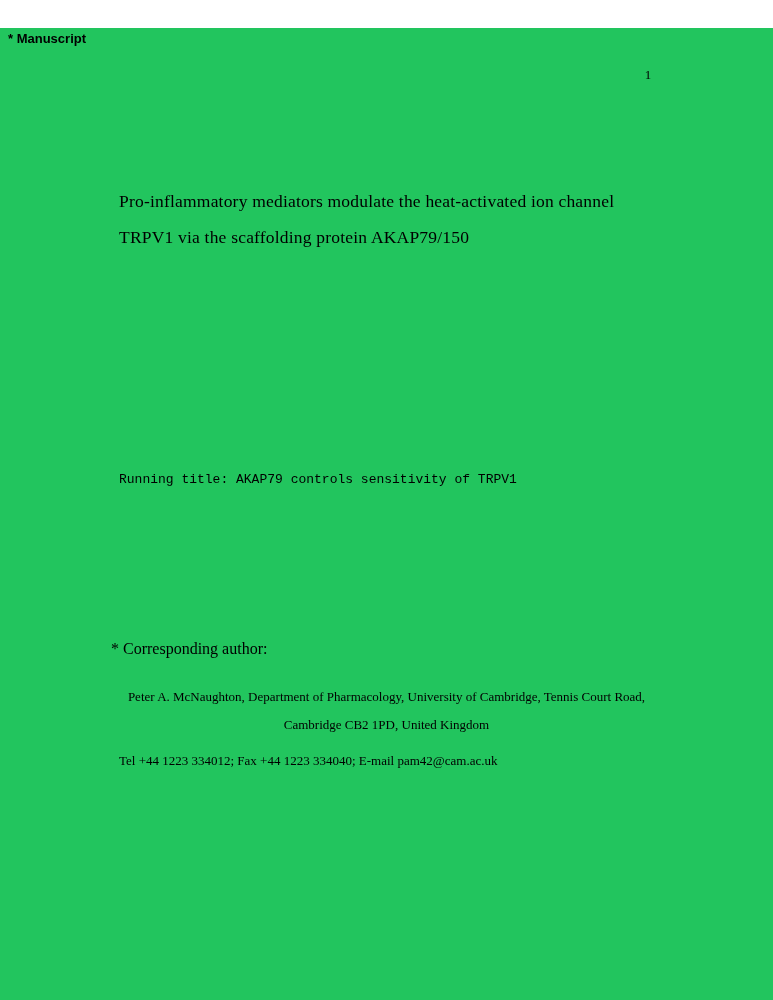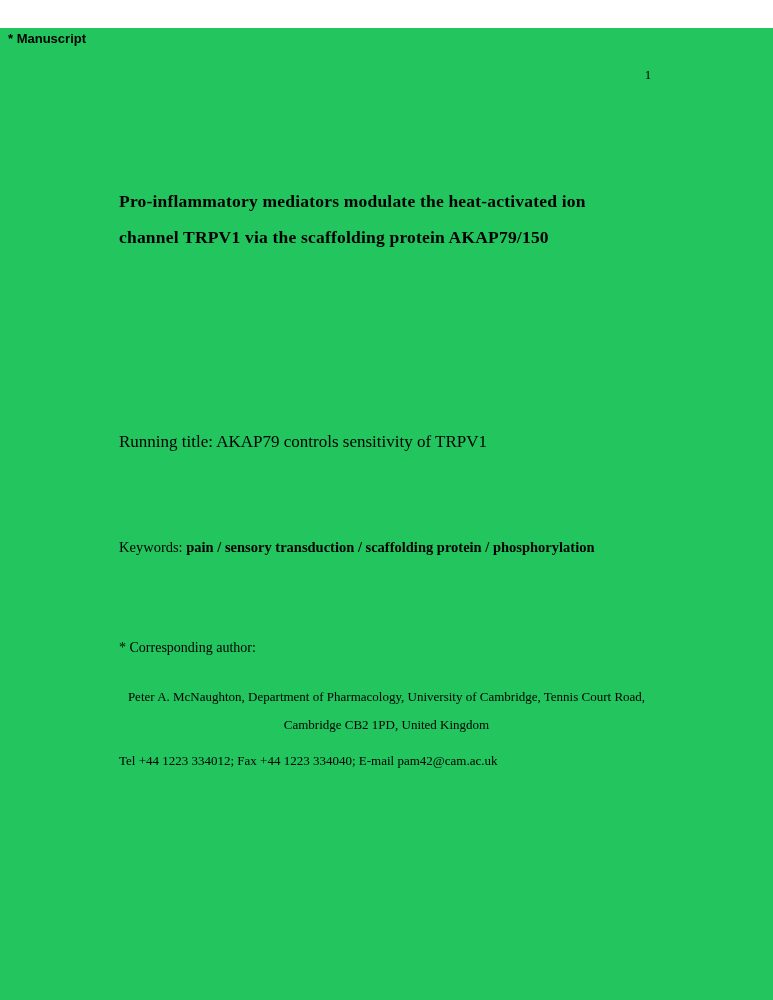--- a/index.html
+++ b/index.html
@@ -33,21 +33,21 @@
     width: 56px;
     text-align: center;
     font-size: 13px;
   }
   .paper-title {
     position: absolute;
     top: 143px;
     left: 119px;
     width: 522px;
     font-size: 17.5px;
-    font-weight: bold;
+    font-weight: normal;
     line-height: 36px;
     letter-spacing: 0.2px;
   }
   .authors {
     position: absolute;
     top: 275px;
     left: 119px;
     width: 540px;
     font-size: 15px;
   }
@@ -55,41 +55,42 @@
     position: absolute;
     top: 350px;
     left: 119px;
     width: 525px;
     font-size: 15px;
     font-style: italic;
     line-height: 35px;
   }
   .running-title {
     position: absolute;
-    top: 404px;
+    top: 444px;
     left: 119px;
     width: 540px;
-    font-size: 17px;
+    font-size: 13px;
+    font-family: Liberation Mono, monospace;
   }
   .keywords {
     position: absolute;
     top: 511px;
     left: 119px;
     width: 560px;
     font-size: 14.5px;
   }
   .keywords .kw-bold {
     font-weight: bold;
   }
   .corresponding-label {
     position: absolute;
     top: 612px;
-    left: 119px;
+    left: 111px;
     width: 400px;
-    font-size: 14px;
+    font-size: 16px;
   }
   .corresponding-address {
     position: absolute;
     top: 655px;
     left: 119px;
     width: 535px;
     font-size: 13px;
     line-height: 28px;
     text-align: center;
   }
@@ -109,23 +110,20 @@
   <div class="manuscript-label">* Manuscript</div>
 
   <div class="page-number">1</div>
 
   <h1 class="paper-title">Pro-inflammatory mediators modulate the heat-activated ion channel TRPV1 via the scaffolding protein AKAP79/150</h1>
 
 
 
   <div class="running-title">Running title: AKAP79 controls sensitivity of TRPV1</div>
 
-  <div class="keywords">
-    <span>Keywords: </span><span class="kw-bold">pain / sensory transduction / scaffolding protein / phosphorylation</span>
-  </div>
 
   <div class="corresponding-label">* Corresponding author:</div>
 
   <div class="corresponding-address">Peter A. McNaughton, Department of Pharmacology, University of Cambridge, Tennis Court Road, Cambridge CB2 1PD, United Kingdom</div>
 
   <div class="contact-line">Tel +44 1223 334012; Fax +44 1223 334040; E-mail pam42@cam.ac.uk</div>
 
 </div>
 
 </body></html>

